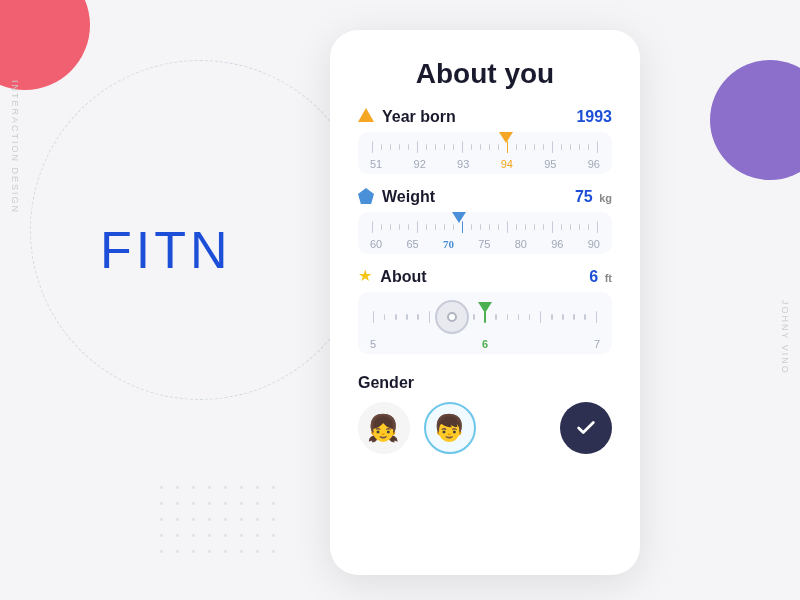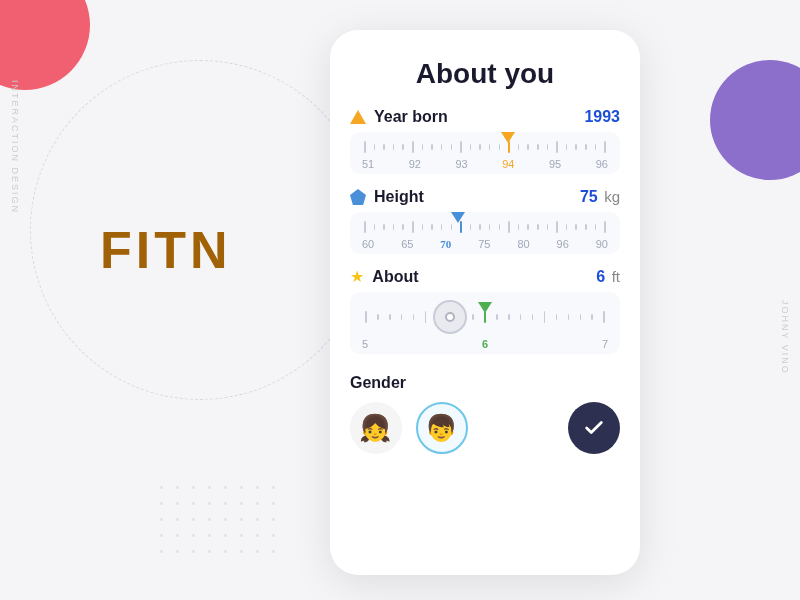--- a/index.html
+++ b/index.html
@@ -32,22 +32,22 @@
       height: 120px;
       background: #8b6fcb;
       border-radius: 50%;
     }
 
     .bg-logo {
       position: absolute;
       left: 100px;
       top: 220px;
       font-size: 52px;
-      font-weight: 700;
-      color: #a16207;
+      font-weight: 400;
+      color: #1d4ed8;
       letter-spacing: 4px;
       font-family: Arial, sans-serif;
     }
 
     .side-text-left {
       position: absolute;
       left: 10px;
       top: 80px;
       writing-mode: vertical-rl;
       font-size: 9px;
@@ -109,21 +109,21 @@
     
     .card {
       position: absolute;
       left: 330px;
       top: 30px;
       width: 310px;
       height: 545px;
       background: #fff;
       border-radius: 28px;
       box-shadow: 0 8px 40px rgba(0,0,0,0.10);
-      padding: 28px 20px 20px;
+      padding: 28px 28px 20px;
       display: flex;
       flex-direction: column;
       gap: 0;
     }
 
     .card-title {
       font-size: 28px;
       font-weight: 700;
       color: #1a1a2e;
       text-align: center;
@@ -137,39 +137,38 @@
 
     .section-header {
       display: flex;
       align-items: center;
       justify-content: space-between;
       margin-bottom: 6px;
     }
 
     .section-left {
       display: flex;
-      align-items: center;
       gap: 8px;
     }
 
     .section-label {
       font-size: 16px;
       font-weight: 600;
       color: #1a1a2e;
     }
 
     .section-value {
       font-size: 16px;
       font-weight: 700;
       color: #1d4ed8;
     }
 
     .section-unit {
-      font-size: 15px;
-      font-weight: 400;
+      font-size: 11px;
+      font-weight: 700;
       color: #888;
       margin-left: 2px;
     }
 
     
     .icon-triangle {
       width: 0;
       height: 0;
       border-left: 8px solid transparent;
       border-right: 8px solid transparent;
@@ -541,21 +540,21 @@
         <span>95</span>
         <span>96</span>
       </div>
     </div>
   </div>
 
   <div class="section">
     <div class="section-header">
       <div class="section-left">
         <span class="icon-pentagon"></span>
-        <span class="section-label">Height</span>
+        <span class="section-label">Weight</span>
       </div>
       <div>
         <span class="section-value">75</span>
         <span class="section-unit">kg</span>
       </div>
     </div>
     <div class="slider-wrap">
       <div class="slider-track">
         <div class="ticks-container" style="position:relative;">
           <div class="tick-item">

